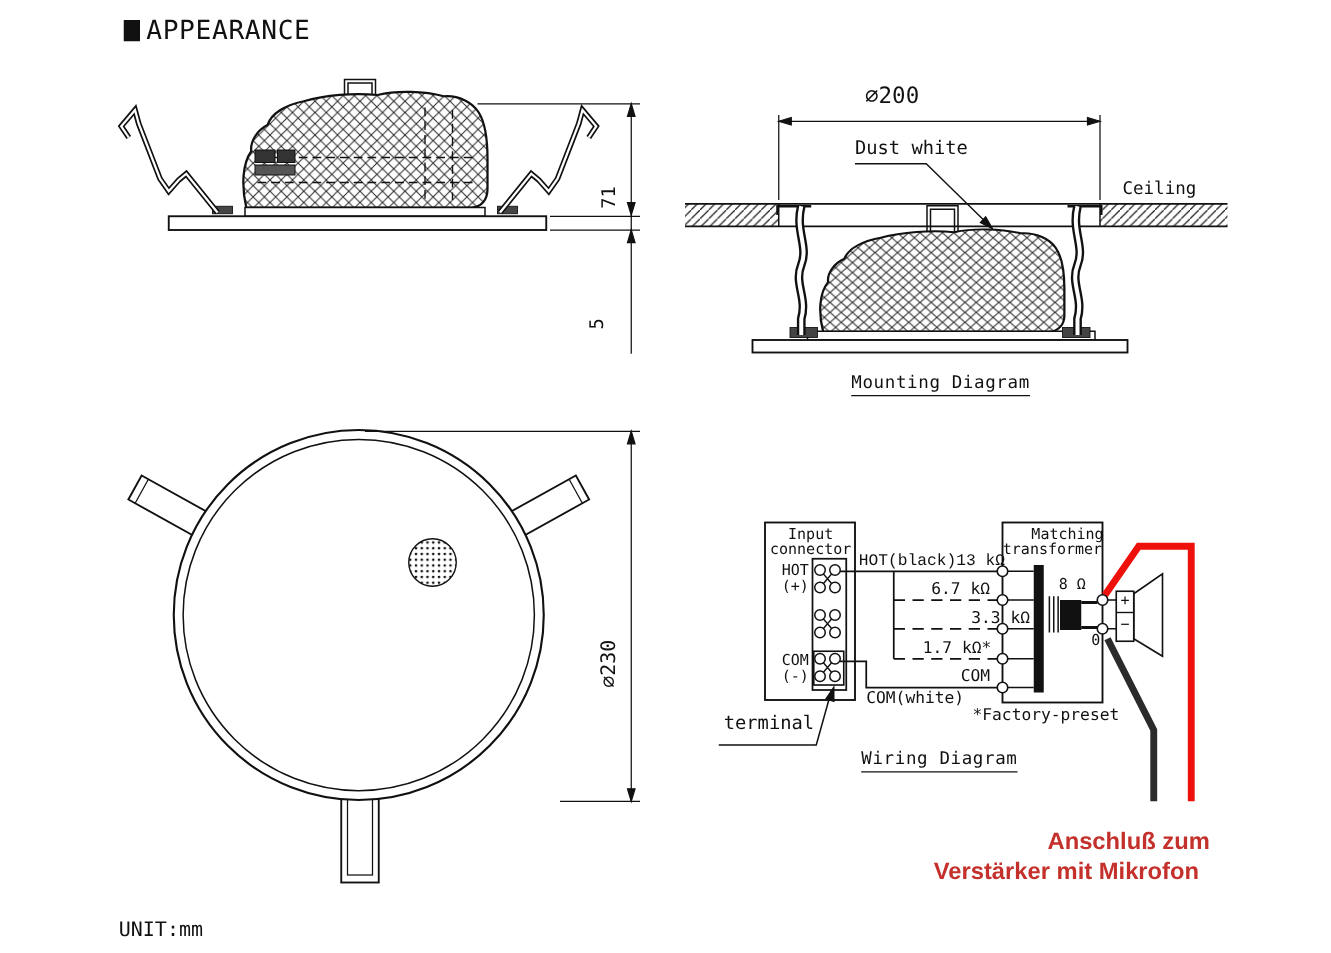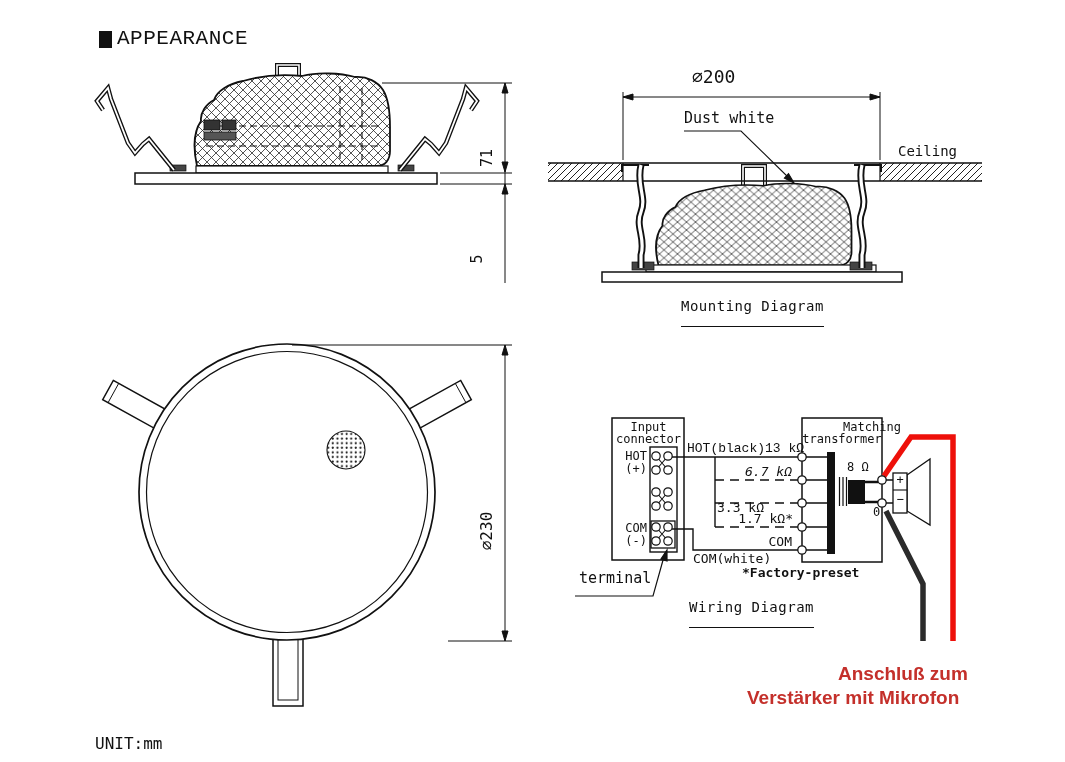--- a/index.html
+++ b/index.html
@@ -3,21 +3,21 @@
 <meta charset="utf-8">
 <style>
   html,body{margin:0;padding:0;background:#fff;}
   .page{position:relative;width:1065px;height:762px;background:#fff;overflow:hidden;
         font-family:"DejaVu Sans Mono","DejaVu Sans",monospace;color:#111;
         --wire-red:#ee100a;--wire-dark:#2b2b2b;--label-red:#c4302b;}
   .lbl{position:absolute;font-size:13px;line-height:1.05;white-space:pre;color:#111;}
   .s12{font-size:12px;} .s14{font-size:14px;} .s15{font-size:15px;}
   .s16{font-size:16px;} .s18{font-size:18px;} .s21{font-size:21px;}
   .right{text-align:right;} .center{text-align:center;}
-  .underline{border-bottom:1.6px solid #111;padding-bottom:12px;letter-spacing:.5px;}
+  .underline{border-bottom:1.6px solid #111;padding-bottom:2px;letter-spacing:.5px;}
   .rot{display:flex;align-items:center;justify-content:center;transform:rotate(-90deg);}
   .heading{display:flex;align-items:center;gap:5px;letter-spacing:.5px;}
   .sq{display:inline-block;width:13px;height:17px;background:#111;}
   .red-note{position:absolute;font-family:"Liberation Sans",sans-serif;font-weight:bold;
             font-size:19px;color:var(--label-red);white-space:pre;}
   svg{position:absolute;left:0;top:0;}
 </style>
 </head>
 <body>
 
@@ -215,21 +215,21 @@
     </g>
 
     <g>
       <polygon points="907,475 930,459 930,525 907,511" fill="#fff" stroke-width="1.3"></polygon>
       <rect x="893" y="473" width="14" height="40" fill="#fff" stroke-width="1.3"></rect>
       <path d="M893,490 H907" stroke-width="1.1"></path>
     </g>
   </g>
 </svg>
 
-<div class="lbl s21 heading" style="left:99px;top:28px;font-family:Liberation Mono, monospace;">
+<div class="lbl s21 heading" style="left:99px;top:13px;">
   <span class="sq"></span>
   <span>APPEARANCE</span>
 </div>
 
 <div class="lbl rot s15" style="left:468px;top:148px;width:40px;height:20px;">71</div>
 <div class="lbl rot s15" style="left:458px;top:249px;width:40px;height:20px;">5</div>
 
 <div class="lbl s18" style="left:692px;top:68px;">⌀200</div>
 <div class="lbl s15" style="left:684px;top:111px;">Dust white</div>
 <div class="lbl s14" style="left:898px;top:144px;">Ceiling</div>
@@ -238,28 +238,28 @@
 <div class="lbl rot s16" style="left:452px;top:521px;width:70px;height:20px;">⌀230</div>
 
 <div class="lbl s12 center" style="left:612px;top:421px;width:73px;">Input</div>
 <div class="lbl s12 center" style="left:612px;top:433px;width:73px;">connector</div>
 <div class="lbl s12 right" style="left:619px;top:450px;width:28px;">HOT</div>
 <div class="lbl s12 right" style="left:619px;top:463px;width:28px;">(+)</div>
 <div class="lbl s12 right" style="left:617px;top:522px;width:30px;">COM</div>
 <div class="lbl s12 right" style="left:617px;top:535px;width:30px;">(-)</div>
 
 <div class="lbl" style="left:687px;top:442px;font-family:Liberation Mono, monospace;">HOT(black)13 kΩ</div>
-<div class="lbl right" style="left:744px;top:465px;width:48px;font-style:italic;">6.7 kΩ</div>
-<div class="lbl right" style="left:716px;top:488px;width:48px;margin-top:13px;">3.3 kΩ</div>
+<div class="lbl right" style="left:744px;top:465px;width:48px;">6.7 kΩ</div>
+<div class="lbl right" style="left:776px;top:488px;width:48px;">3.3 kΩ</div>
 <div class="lbl right" style="left:738px;top:512px;width:55px;">1.7 kΩ*</div>
 <div class="lbl right" style="left:754px;top:535px;width:38px;">COM</div>
 <div class="lbl" style="left:693px;top:552px;">COM(white)</div>
-<div class="lbl" style="left:742px;top:566px;font-weight:bold;">*Factory-preset</div>
-
-<div class="lbl s12 center" style="left:820px;top:421px;width:104px;">Matching</div>
+<div class="lbl" style="left:778px;top:566px;">*Factory-preset</div>
+
+<div class="lbl s12 center" style="left:802px;top:421px;width:104px;">Matching</div>
 <div class="lbl s12 center" style="left:802px;top:433px;width:80px;">transformer</div>
 <div class="lbl s12" style="left:847px;top:461px;text-align:right;">8 Ω</div>
 <div class="lbl s12" style="left:873px;top:506px;">0</div>
 
 <div class="lbl s12 center" style="left:893px;top:474px;width:14px;">+</div>
 <div class="lbl s12 center" style="left:893px;top:493px;width:14px;">−</div>
 
 <div class="lbl s15" style="left:579px;top:571px;">terminal</div>
 <div class="lbl s14 underline" style="left:689px;top:600px;">Wiring Diagram</div>
 

